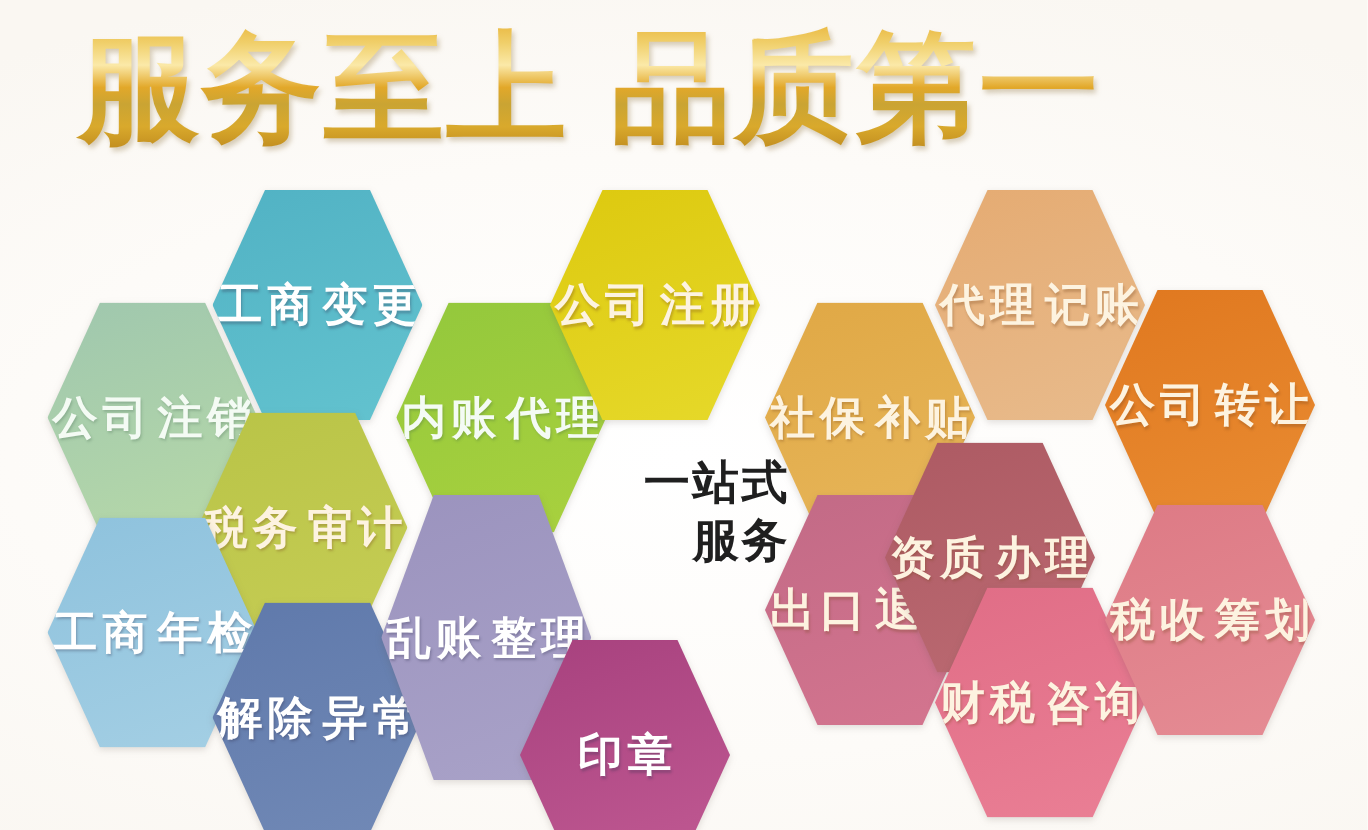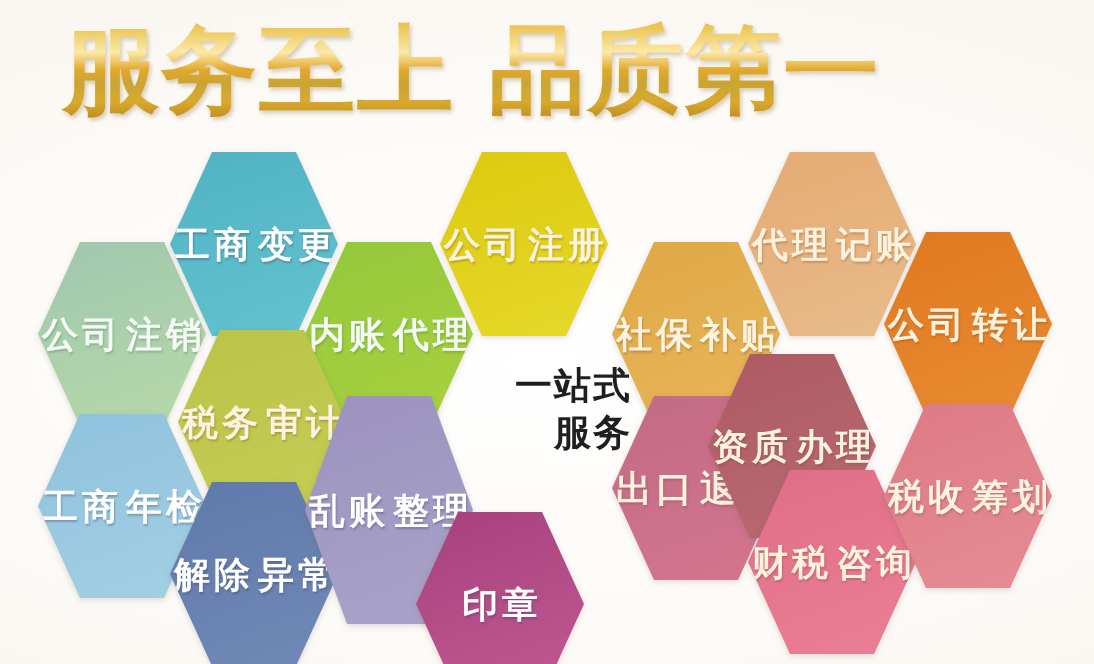--- a/index.html
+++ b/index.html
@@ -112,21 +112,21 @@
           <div class="line">注销</div>
         </div>
       </div>
       <div class="hexwrap" style="left: 170px; top: 152px; width: 168px; height: 184px;">
         <div class="hex whitefont" style="left: 0px; top: 0px; width: 168px; height: 184px; background: linear-gradient(160deg, rgb(81, 178, 196) 0%, rgb(99, 195, 207) 100%);">
           <div class="line">工商</div>
           <div class="line">变更</div>
         </div>
       </div>
       <div class="hexwrap" style="left: 305px; top: 242px; width: 168px; height: 184px;">
-        <div class="hex lightfont" style="left: 0px; top: 0px; width: 168px; height: 184px; background: linear-gradient(160deg, rgb(147, 200, 60) 0%, rgb(169, 209, 62) 100%); text-align: right;">
+        <div class="hex lightfont" style="left: 12px; top: 0px; width: 168px; height: 184px; background: linear-gradient(160deg, rgb(147, 200, 60) 0%, rgb(169, 209, 62) 100%); text-align: right;">
           <div class="line">内账</div>
           <div class="line">代理</div>
         </div>
       </div>
       <div class="hexwrap" style="left: 440px; top: 152px; width: 168px; height: 184px;">
         <div class="hex creamfont" style="left: 0px; top: 0px; width: 168px; height: 184px; background: linear-gradient(160deg, rgb(221, 201, 15) 0%, rgb(230, 217, 42) 100%);">
           <div class="line">公司</div>
           <div class="line">注册</div>
         </div>
       </div>
@@ -141,21 +141,21 @@
           <div class="line">代理</div>
           <div class="line">记账</div>
         </div>
       </div>
       <div class="hexwrap" style="left: 884px; top: 232px; width: 168px; height: 184px;">
         <div class="hex creamfont" style="left: 0px; top: 0px; width: 168px; height: 184px; background: linear-gradient(160deg, rgb(224, 120, 31) 0%, rgb(233, 140, 50) 100%);">
           <div class="line">公司</div>
           <div class="line">转让</div>
         </div>
       </div>
-      <div class="hexwrap" style="left: 178px; top: 330px; width: 168px; height: 184px; text-align: right;">
+      <div class="hexwrap" style="left: 158px; top: 330px; width: 168px; height: 184px; text-align: right;">
         <div class="hex creamfont" style="left: 0px; top: 0px; width: 168px; height: 184px; background: linear-gradient(160deg, rgb(185, 196, 71) 0%, rgb(198, 205, 85) 100%);">
           <div class="line">税务</div>
           <div class="line">审计</div>
         </div>
       </div>
       <div class="hexwrap" style="left: 38px; top: 414px; width: 168px; height: 184px;">
         <div class="hex whitefont" style="left: 0px; top: 0px; width: 168px; height: 184px; background: linear-gradient(160deg, rgb(142, 194, 221) 0%, rgb(164, 207, 228) 100%);">
           <div class="line">工商</div>
           <div class="line">年检</div>
         </div>

